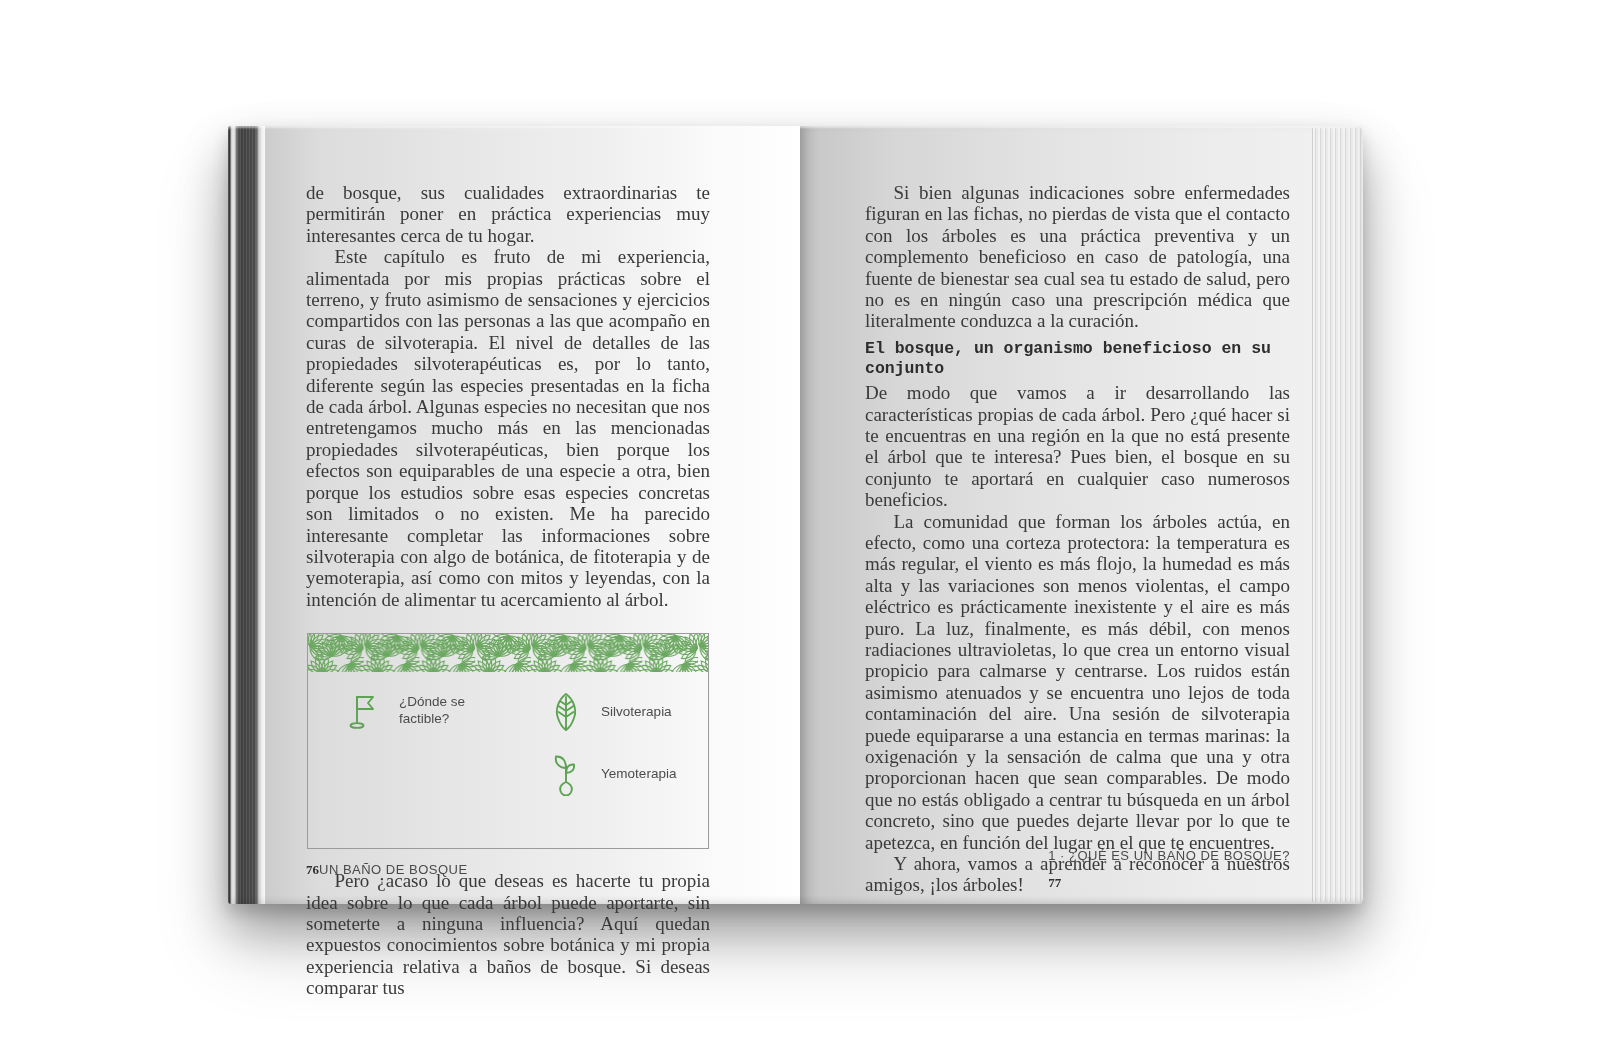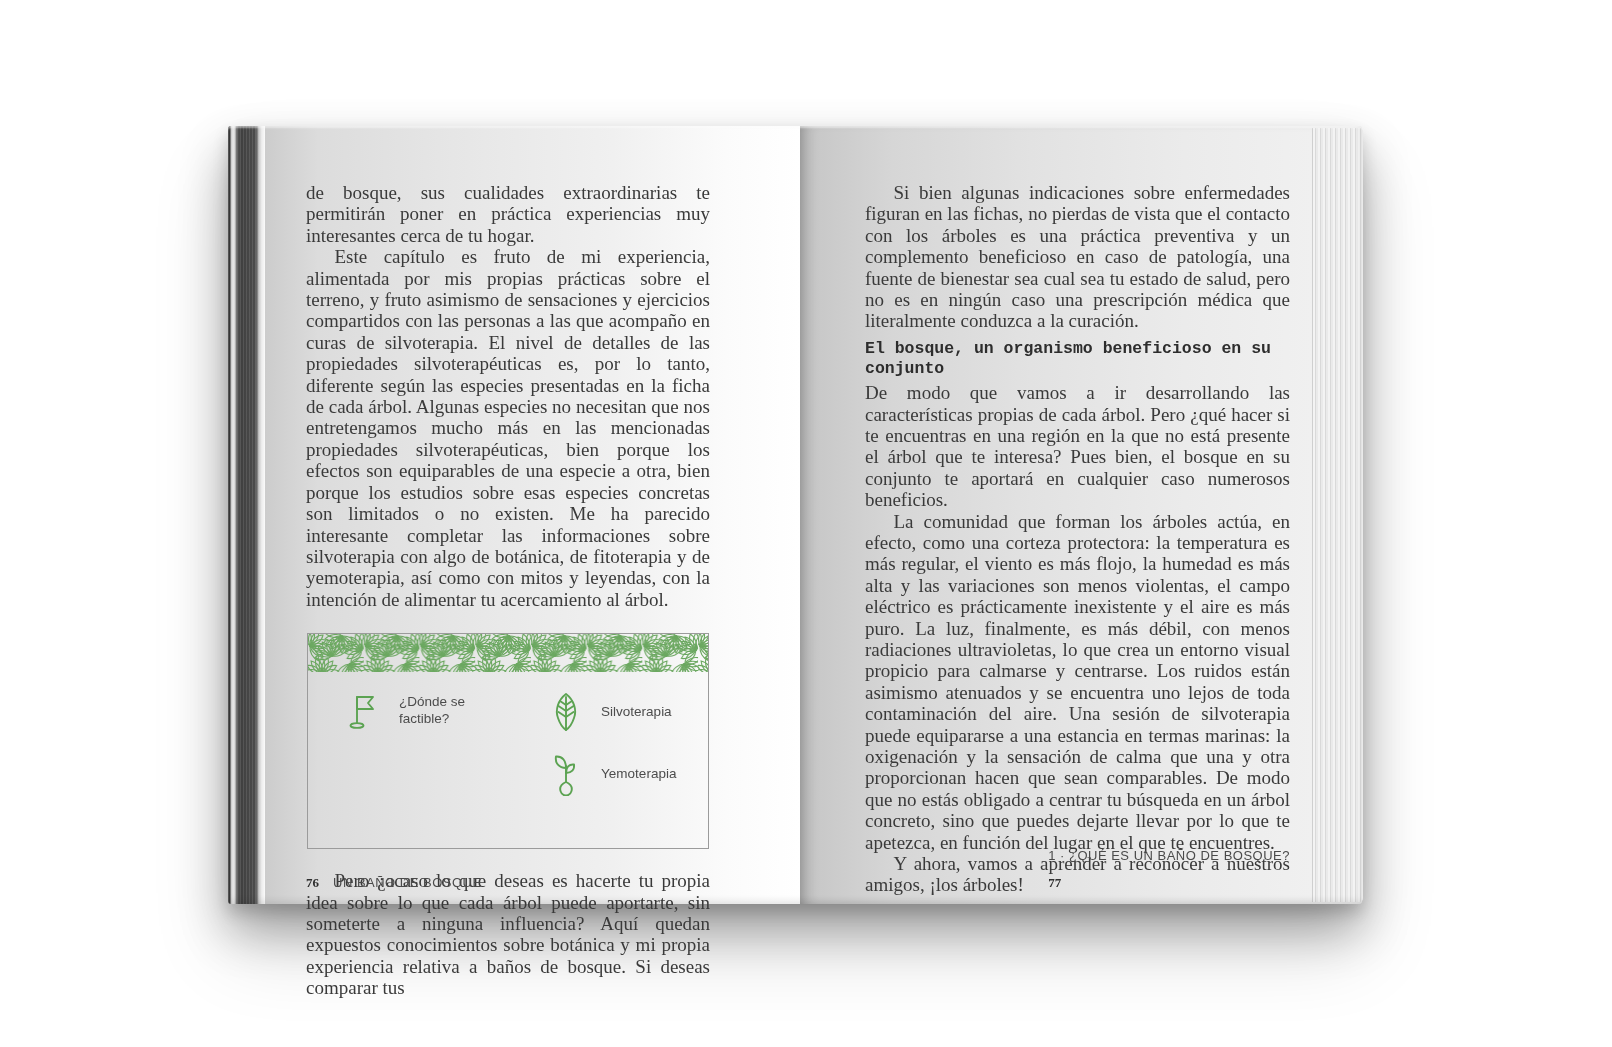--- a/index.html
+++ b/index.html
@@ -80,22 +80,22 @@
   .legend-item { display:flex; align-items:center; gap:13px; }
   .legend-icon { width:44px; height:44px; flex:0 0 auto; display:flex; align-items:center; justify-content:center; }
   .legend-icon svg { width:44px; height:44px; }
   .legend-label {
     font-family:"Liberation Sans", sans-serif; font-size:13.5px;
     line-height:1.3; color:#4c4c4c; max-width:112px;
   }
   .icon-stroke { stroke:#5ca352; fill:none; stroke-width:1.9; stroke-linecap:round; stroke-linejoin:round; }
   
   .footer-left {
-    position:absolute; left:41px; bottom:13px;
-    display:flex; align-items:baseline; gap:14px;
+    position:absolute; left:41px; bottom:26px;
+    display:flex; align-items:baseline; 
   }
   .footer-right {
     position:absolute; right:22px; bottom:13px;
     display:flex; align-items:baseline; gap:12px;flex-direction:column;
   }
   .page-num { font-family:"Liberation Serif", serif; font-size:13px; font-weight:bold; color:#2f2f2f; }
   .running-title {
     font-family:"Liberation Sans", sans-serif; font-size:13px;
     letter-spacing:0.5px; color:#4a4a4a;
   }

